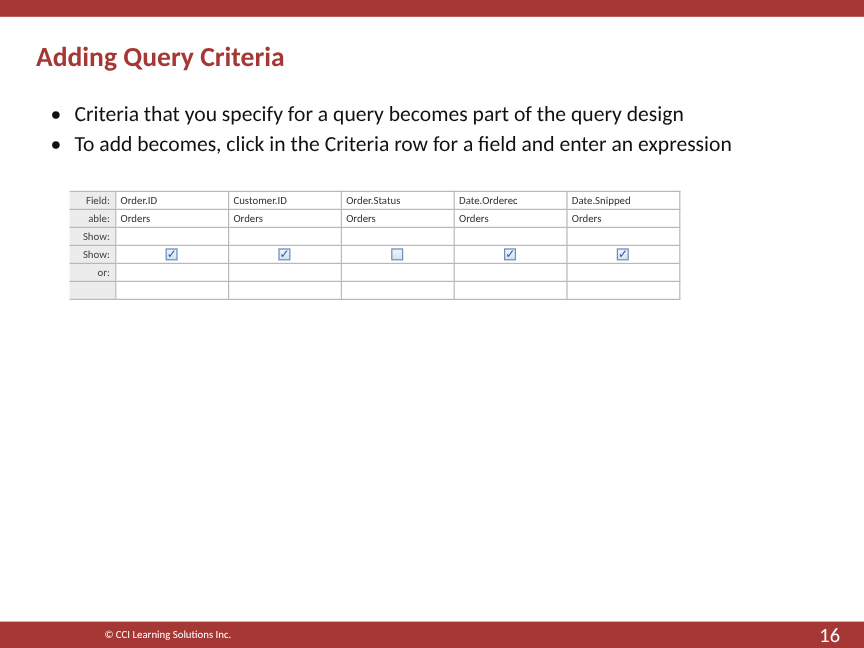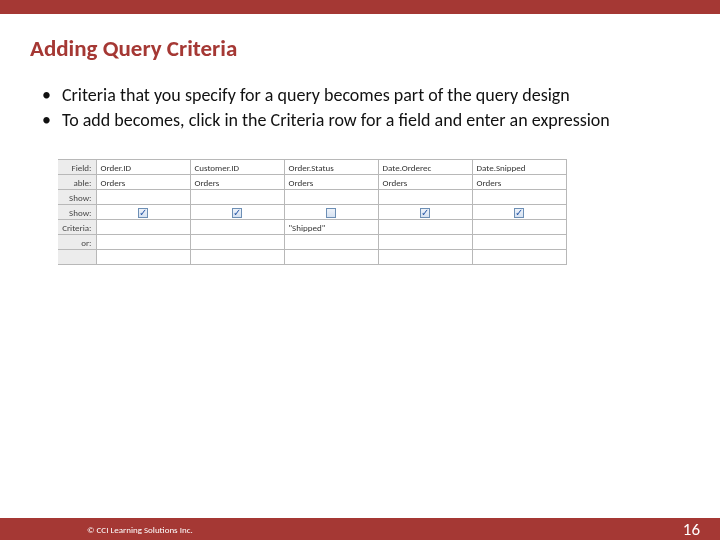--- a/index.html
+++ b/index.html
@@ -159,28 +159,20 @@
     </tr>
     <tr>
       <td class="row-label">Show:</td>
       <td class="show-cell"><span class="chk checked"></span></td>
       <td class="show-cell"><span class="chk checked"></span></td>
       <td class="show-cell"><span class="chk"></span></td>
       <td class="show-cell"><span class="chk checked"></span></td>
       <td class="show-cell"><span class="chk checked"></span></td>
     </tr>
     <tr>
-      <td class="row-label">Criteria:</td>
-      <td></td>
-      <td></td>
-      <td>"Shipped"</td>
-      <td></td>
-      <td></td>
-    </tr>
-    <tr>
       <td class="row-label">or:</td>
       <td></td>
       <td></td>
       <td></td>
       <td></td>
       <td></td>
     </tr>
     <tr>
       <td class="row-label"></td>
       <td></td>

